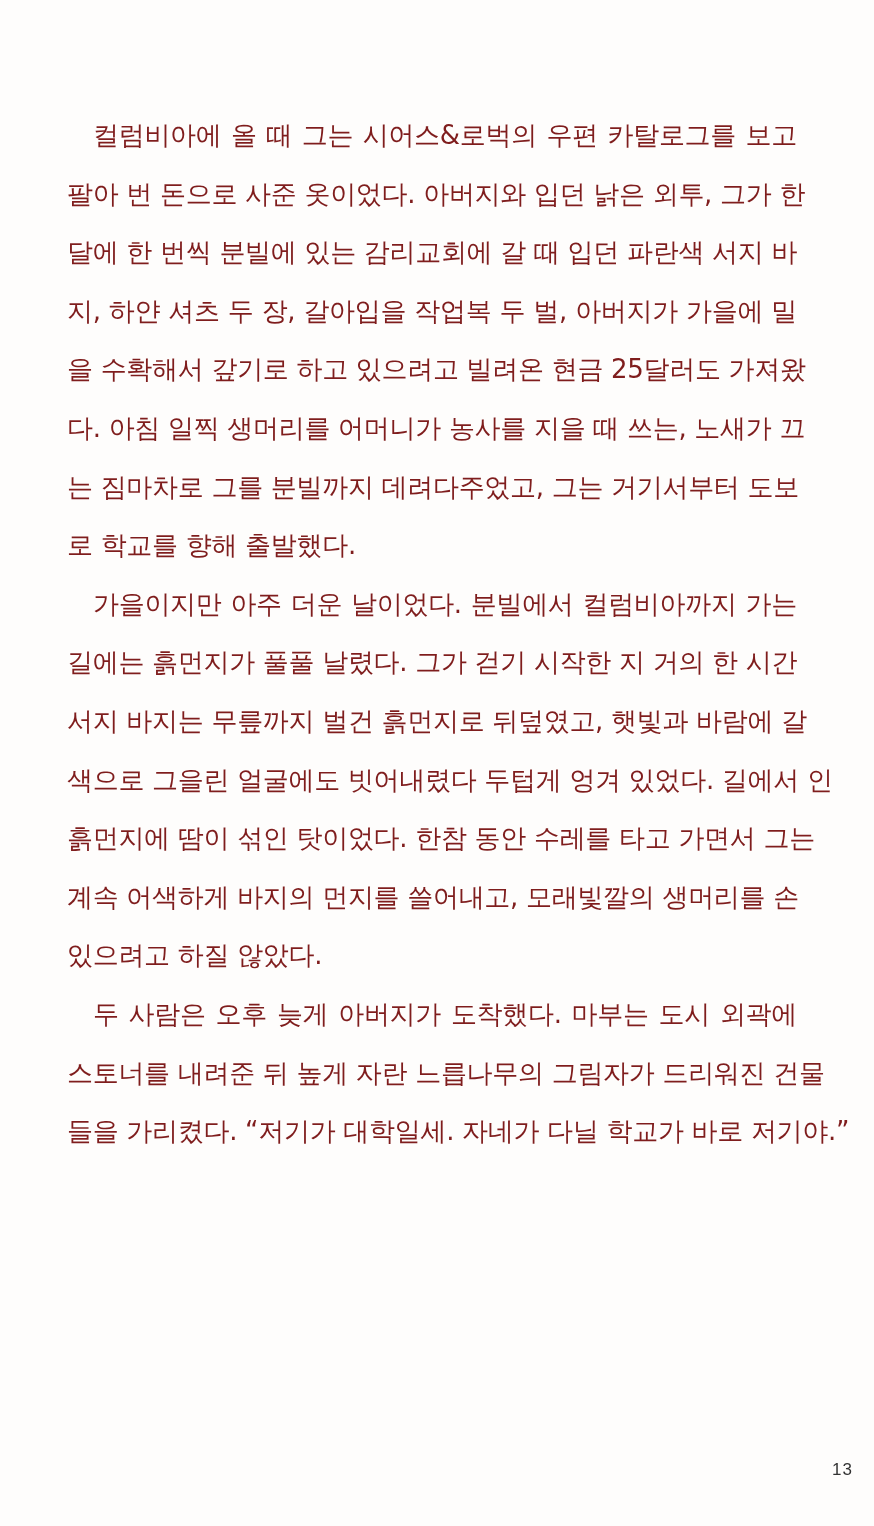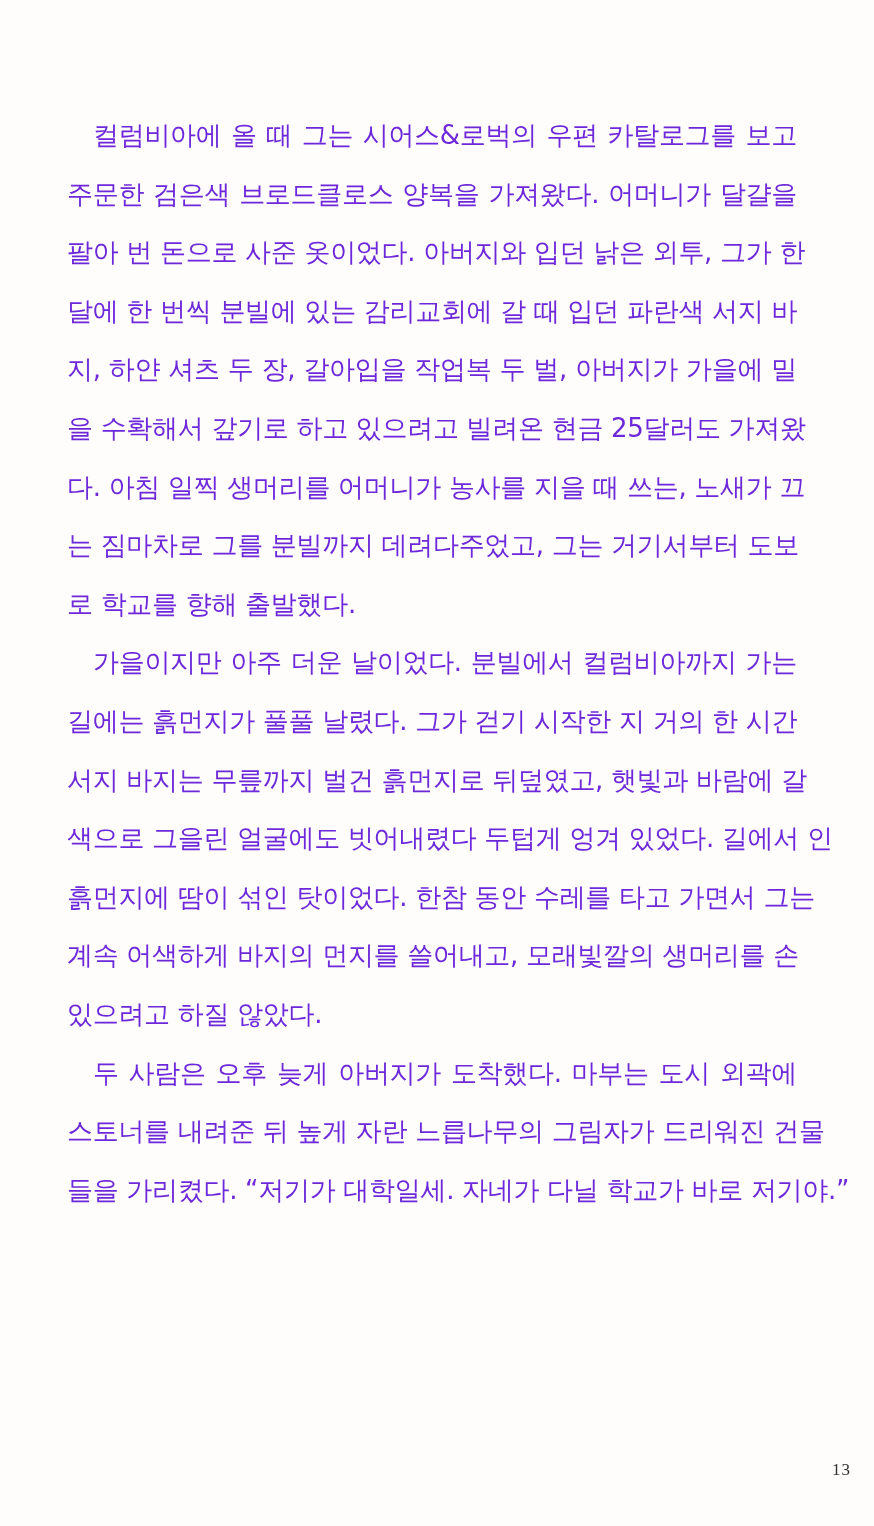--- a/index.html
+++ b/index.html
@@ -19,21 +19,21 @@
       left: 0; top: 0;
       width: 874px;
       height: 1526px;
       background: #fefdfc;
     }
     .text-block {
       position: absolute;
       left: 67px;
       top: 106px;
       width: 730px;
-      color: #6d28d9;
+      color: #7f1d1d;
       font-family: "DejaVu Sans", "Liberation Sans", sans-serif;
       font-size: 26px;
       line-height: 58.6px;
       letter-spacing: -0.3px;
     }
     .line {
       display: block;
       height: 58.6px;
       white-space: nowrap;
       text-align: justify;
@@ -42,35 +42,34 @@
     .line.indent {
       padding-left: 26px;
     }
     .line.last {
       text-align-last: left;
     }
     .page-number {
       position: absolute;
       left: 832px;
       top: 1460px;
-      font-family: Liberation Serif, serif;
+      font-family: Liberation Sans, sans-serif;
       font-size: 17px;
       color: #333333;
       letter-spacing: 1px;
     }
   </style>
 </head>
 <body>
 
 <div class="page">
   <div class="text-block">
 
     <div>
       <span class="line indent">컬럼비아에 올 때 그는 시어스&amp;로벅의 우편 카탈로그를 보고</span>
-      <span class="line">주문한 검은색 브로드클로스 양복을 가져왔다. 어머니가 달걀을</span>
       <span class="line">팔아 번 돈으로 사준 옷이었다. 아버지와 입던 낡은 외투, 그가 한</span>
       <span class="line">달에 한 번씩 분빌에 있는 감리교회에 갈 때 입던 파란색 서지 바</span>
       <span class="line">지, 하얀 셔츠 두 장, 갈아입을 작업복 두 벌, 아버지가 가을에 밀</span>
       <span class="line">을 수확해서 갚기로 하고 있으려고 빌려온 현금 25달러도 가져왔</span>
       <span class="line">다. 아침 일찍 생머리를 어머니가 농사를 지을 때 쓰는, 노새가 끄</span>
       <span class="line">는 짐마차로 그를 분빌까지 데려다주었고, 그는 거기서부터 도보</span>
       <span class="line last">로 학교를 향해 출발했다.</span>
     </div>
 
     <div>

